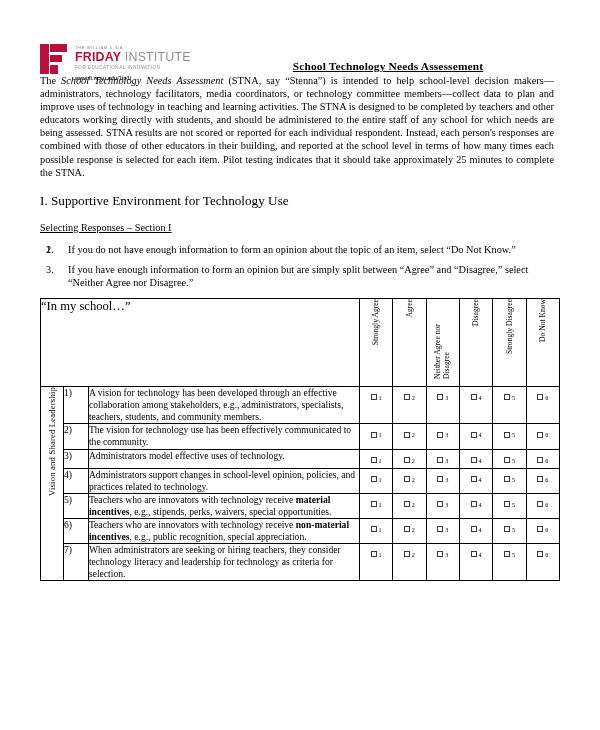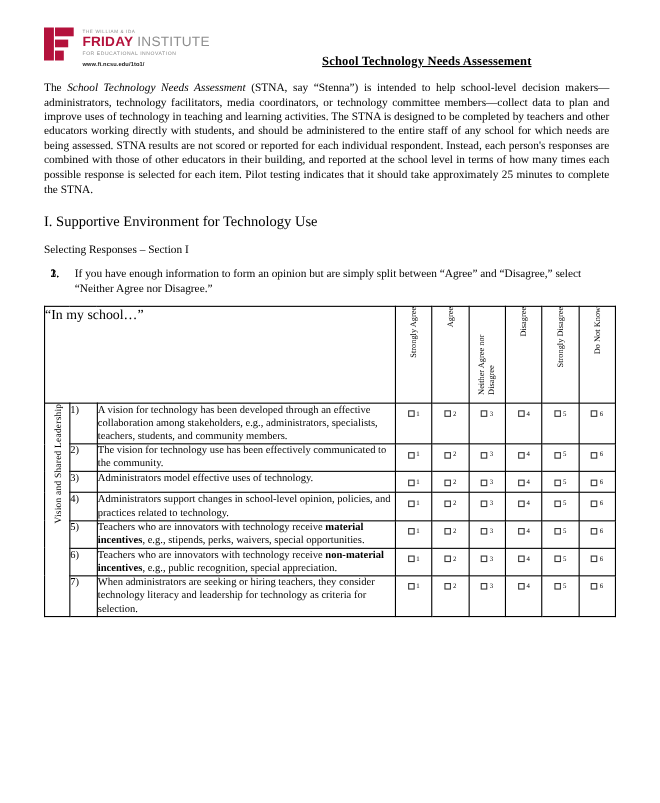--- a/index.html
+++ b/index.html
@@ -10,21 +10,21 @@
     background: #ffffff;
     font-family: "Liberation Serif", "DejaVu Serif", serif;
     color: #000000;
     overflow: hidden;
   }
   .page { position: relative; width: 600px; height: 730px; padding: 0; }
 
   
   .header {
     display: flex;
-    align-items: flex-end;
+    align-items: flex-start;
     padding: 44px 40px 0 40px;
     height: 62px;
   }
   .logo-block { display: flex; align-items: flex-start; width: 200px; }
   .logo-mark {
     width: 28px; height: 30px;
     position: relative;
     margin-right: 7px;
     flex: 0 0 auto;
   }
@@ -90,20 +90,21 @@
   h1.section-heading {
     margin: 14px 40px 12px 40px;
     font-size: 13.2px;
     font-weight: normal;
     line-height: 16px;
   }
   .subheading {
     margin: 10px 40px 0 40px;
     font-size: 10.3px;
     line-height: 13px;
+    text-decoration: underline;
   }
   ol.instructions {
     margin: 9px 40px 0 40px;
     padding: 0;
     list-style: none;
   }
   ol.instructions li {
     position: relative;
     padding-left: 28px;
     font-size: 10.3px;
@@ -230,21 +231,21 @@
     <div class="doc-title">School Technology Needs Assessement</div>
   </div>
 
   <p class="intro"><span>The </span><i>School Technology Needs Assessment</i><span> (STNA, say “Stenna”) is intended to help school-level decision makers—administrators, technology facilitators, media coordinators, or technology committee members—collect data to plan and improve uses of technology in teaching and learning activities. The STNA is designed to be completed by teachers and other educators working directly with students, and should be administered to the entire staff of any school for which needs are being assessed. STNA results are not scored or reported for each individual respondent. Instead, each person's responses are combined with those of other educators in their building, and reported at the school level in terms of how many times each possible response is selected for each item. Pilot testing indicates that it should take approximately 25 minutes to complete the STNA.</span></p>
 
   <h1 class="section-heading">I. Supportive Environment for Technology Use</h1>
   <div class="subheading">Selecting Responses – Section I</div>
 
   <ol class="instructions">
     <li><span class="num">1.</span></li>
-    <li><span class="num">2.</span></li>
+    <li><span class="num">2.</span><span>If you do not have enough information to form an opinion about the topic of an item, select “Do Not Know.”</span></li>
     <li><span class="num">3.</span><span>If you have enough information to form an opinion but are simply split between “Agree” and “Disagree,” select “Neither Agree nor Disagree.”</span></li>
   </ol>
 
   <div class="table-wrap">
     <table class="stna">
       <colgroup>
         <col class="c-side">
           <col class="c-num">
           <col class="c-stmt">
         <col class="c-opt">

